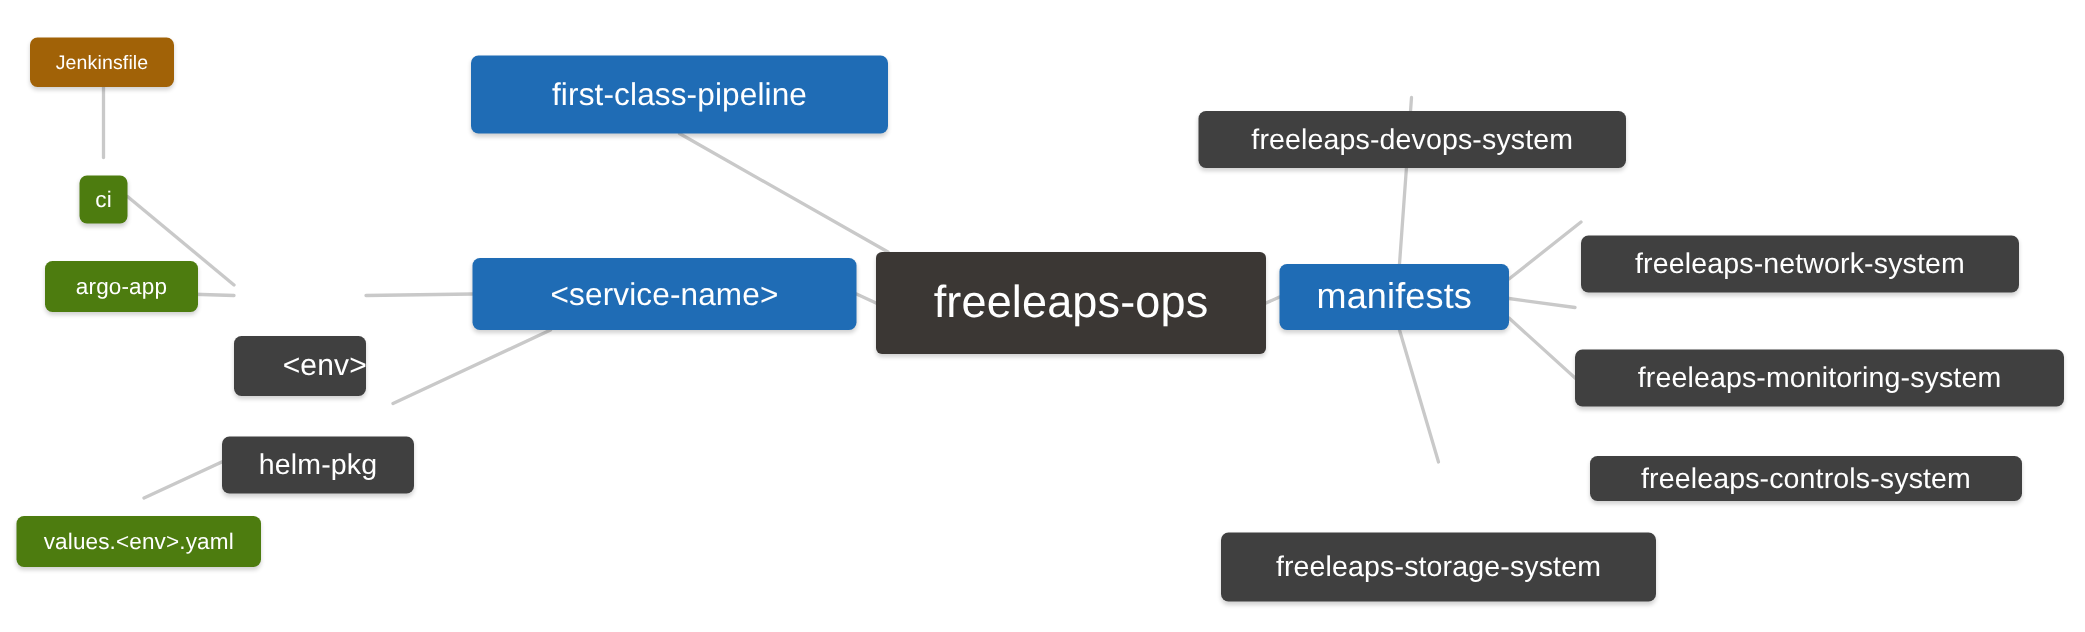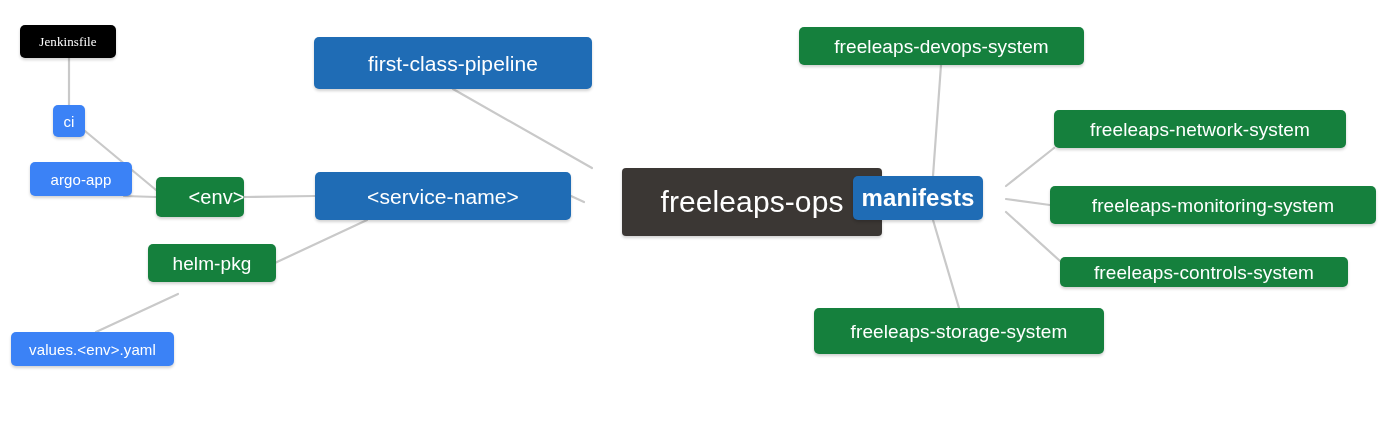--- a/index.html
+++ b/index.html
@@ -38,26 +38,25 @@
     border-radius: 5px;
     white-space: nowrap;
     box-shadow: 0 2px 3px rgba(0,0,0,0.18);
     letter-spacing: 0.1px;
     padding: 0 12px;
     line-height: 1;
   }
   .node.root {
     background: #3b3734;
     border-radius: 4px;
-    margin-left: 38px;
   }
   .node.blue   { background: #1f6cb5; }
-  .node.green  { background: #15803d; }
-  .node.orange { background: #000000; font-family: Liberation Serif, serif; }
-  .node.red    { background: #3b82f6; }
+  .node.green  { background: #404040; margin-top: 47px; }
+  .node.orange { background: #a16207; }
+  .node.red    { background: #4d7c0f; margin-top: 12px; }
 
   .size-root { font-size: 30px; }
   .size-xl   { font-size: 21px; }
   .size-lg   { font-size: 24px; }
   .size-md   { font-size: 20px; padding-left: 45px; }
   .size-sm   { font-size: 19px; }
   .size-xs   { font-size: 15px; }
   .size-xxs  { font-size: 13px; }
 </style>
 </head>
@@ -83,21 +82,21 @@
   <div id="node-layer">
       <div class="node root size-root" style="left: 584px; top: 168px; width: 260px; height: 68px;">
         <span>freeleaps-ops</span>
       </div>
       <div class="node blue size-xl" style="left: 315px; top: 172px; width: 256px; height: 48px;">
         <span>&lt;service-name&gt;</span>
       </div>
       <div class="node blue size-xl" style="left: 314px; top: 37px; width: 278px; height: 52px;">
         <span>first-class-pipeline</span>
       </div>
-      <div class="node blue size-lg" style="left: 853px; top: 176px; width: 130px; height: 44px; font-weight: bold;">
+      <div class="node blue size-lg" style="left: 853px; top: 176px; width: 153px; height: 44px;">
         <span>manifests</span>
       </div>
       <div class="node green size-md" style="left: 156px; top: 177px; width: 88px; height: 40px;">
         <span>&lt;env&gt;</span>
       </div>
       <div class="node green size-sm" style="left: 148px; top: 244px; width: 128px; height: 38px;">
         <span>helm-pkg</span>
       </div>
       <div class="node red size-xs" style="left: 53px; top: 105px; width: 32px; height: 32px;">
         <span>ci</span>

